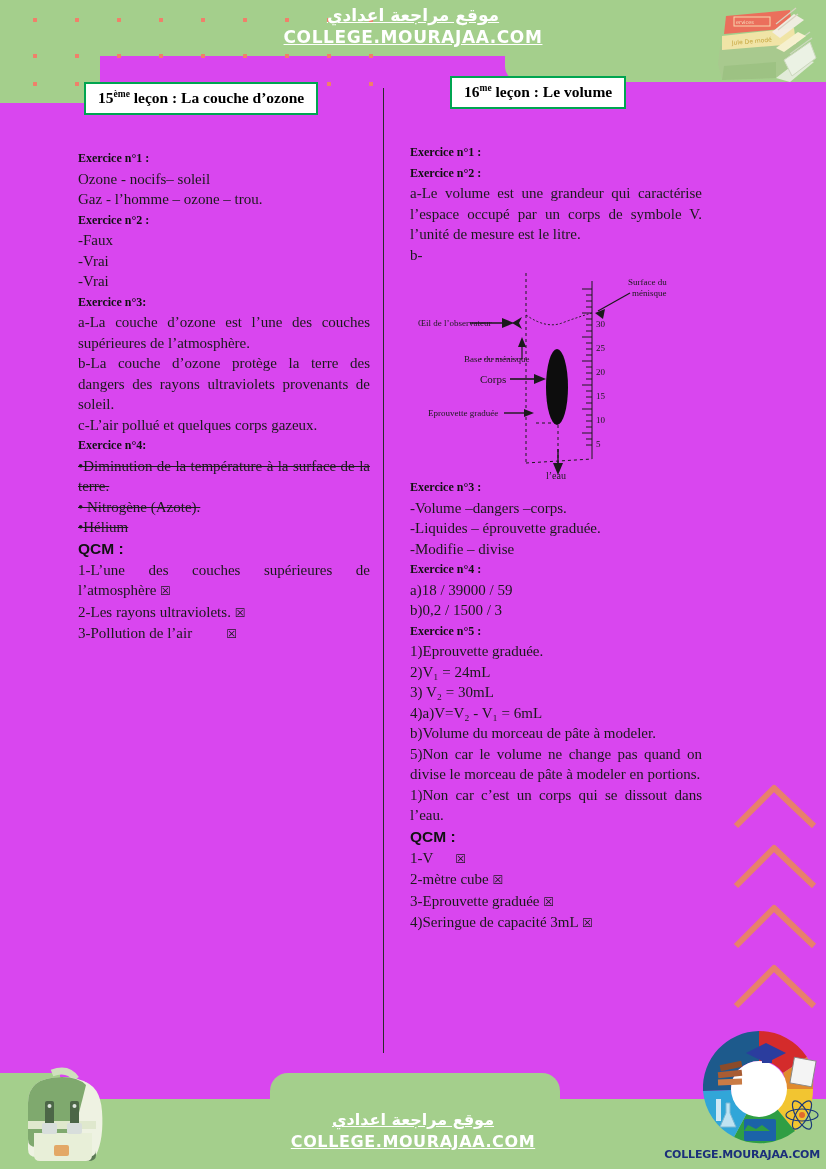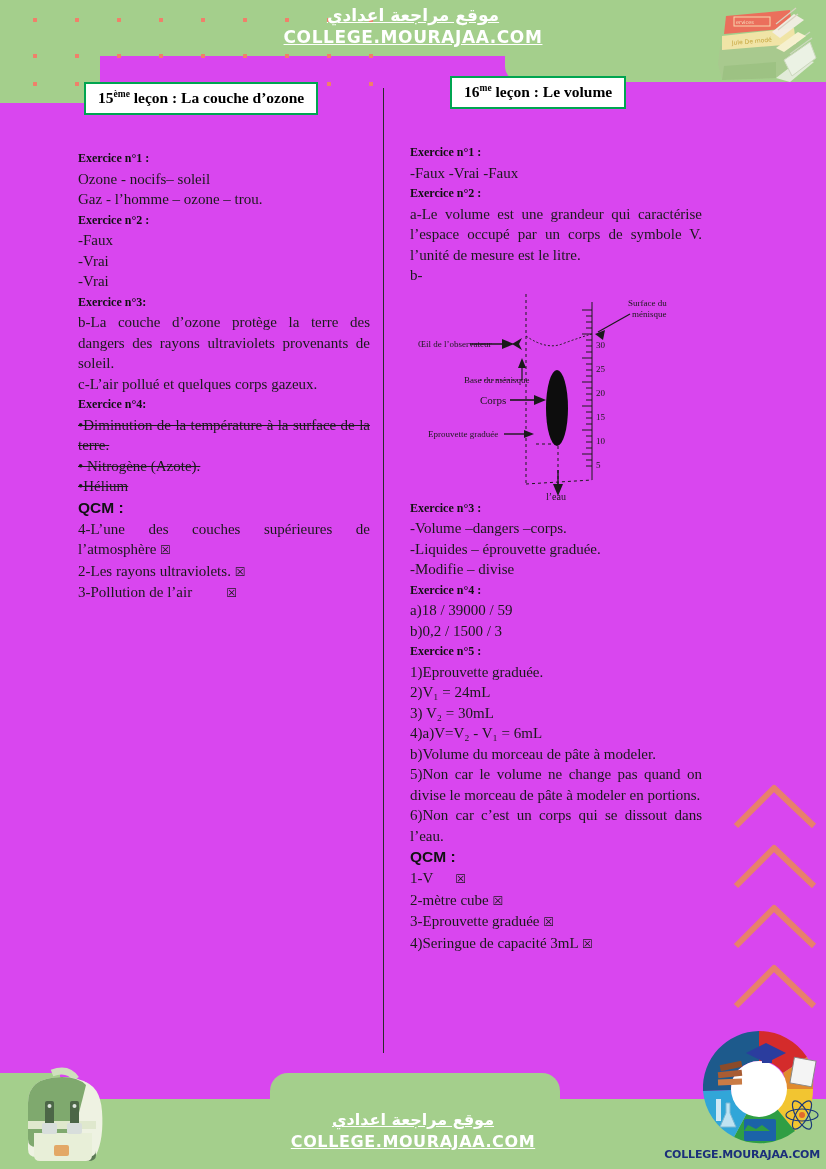--- a/index.html
+++ b/index.html
@@ -204,30 +204,31 @@
 
       <div class="body body-left">
         <div class="ex-head">Exercice n°1 :</div>
         <div class="ln">Ozone  -  nocifs– soleil</div>
         <div class="ln">Gaz  - l’homme – ozone – trou.</div>
         <div class="ex-head">Exercice n°2 :</div>
         <div class="ln">-Faux</div>
         <div class="ln">-Vrai</div>
         <div class="ln">-Vrai</div>
         <div class="ex-head">Exercice n°3:</div>
+        <div class="ln just">a-La couche d’ozone est l’une des couches supérieures de l’atmosphère.</div>
         <div class="ln just">b-La couche d’ozone protège la terre des dangers des rayons ultraviolets provenants de soleil.</div>
         <div class="ln">c-L’air pollué et quelques corps gazeux.</div>
         <div class="ex-head">Exercice n°4:</div>
         <div class="ln just strike">•Diminution de la température à la surface de la terre.</div>
         <div class="ln strike">• Nitrogène (Azote).</div>
         <div class="ln strike">•Hélium</div>
 
         <div class="qcm">QCM :</div>
         <div class="ln just">
-          <span>4-L’une des couches supérieures de l’atmosphère</span>
+          <span>1-L’une des couches supérieures de l’atmosphère</span>
           <span class="bx">☒</span>
         </div>
         <div class="ln">
           <span>2-Les rayons ultraviolets.</span>
           <span class="bx">☒</span>
         </div>
         <div class="ln">
           <span>3-Pollution de l’air</span><span class="sp3"></span><span class="bx">☒</span>
         </div>
       </div>
@@ -236,21 +237,20 @@
     <div class="col col-right">
       <div class="box-right-pos">
         <div class="lesson-box">
           <span>16</span><sup>me</sup>
           <span>leçon : Le volume</span>
         </div>
       </div>
 
       <div class="body body-right">
         <div class="ex-head">Exercice n°1 :</div>
-        <div class="ln">-Faux          -Vrai            -Faux</div>
         <div class="ex-head">Exercice n°2 :</div>
         <div class="ln just">a-Le volume est une grandeur qui caractérise l’espace occupé par un corps de symbole V. l’unité de mesure est le litre.</div>
         <div class="ln">b-</div>
 
         <div style="position:relative;height:212px;">
           <svg class="diagram" viewBox="0 0 282 212">
             <g stroke="#1a1a1a" fill="none" stroke-width="1">
 
               <line x1="108" y1="6" x2="108" y2="196" stroke-dasharray="3,3"></line>
 
@@ -343,21 +343,21 @@
         <div class="ex-head">Exercice n°4 :</div>
         <div class="ln">a)18 / 39000 / 59</div>
         <div class="ln">b)0,2 / 1500 / 3</div>
         <div class="ex-head">Exercice n°5 :</div>
         <div class="ln">1)Eprouvette graduée.</div>
         <div class="ln">2)V₁ = 24mL</div>
         <div class="ln">3) V₂ = 30mL</div>
         <div class="ln">4)a)V=V₂ - V₁ = 6mL</div>
         <div class="ln just">b)Volume du morceau de pâte à modeler.</div>
         <div class="ln just">5)Non car le volume ne change pas quand on divise le morceau de pâte à modeler en portions.</div>
-        <div class="ln just">6)Non car c’est un corps qui se dissout dans l’eau.</div>
+        <div class="ln just">1)Non car c’est un corps qui se dissout dans l’eau.</div>
 
         <div class="qcm">QCM :</div>
         <div class="ln">
           <span>1-V</span><span class="sp2"></span><span class="bx">☒</span>
         </div>
         <div class="ln">
           <span>2-mètre cube</span>
           <span class="bx">☒</span>
         </div>
         <div class="ln">

